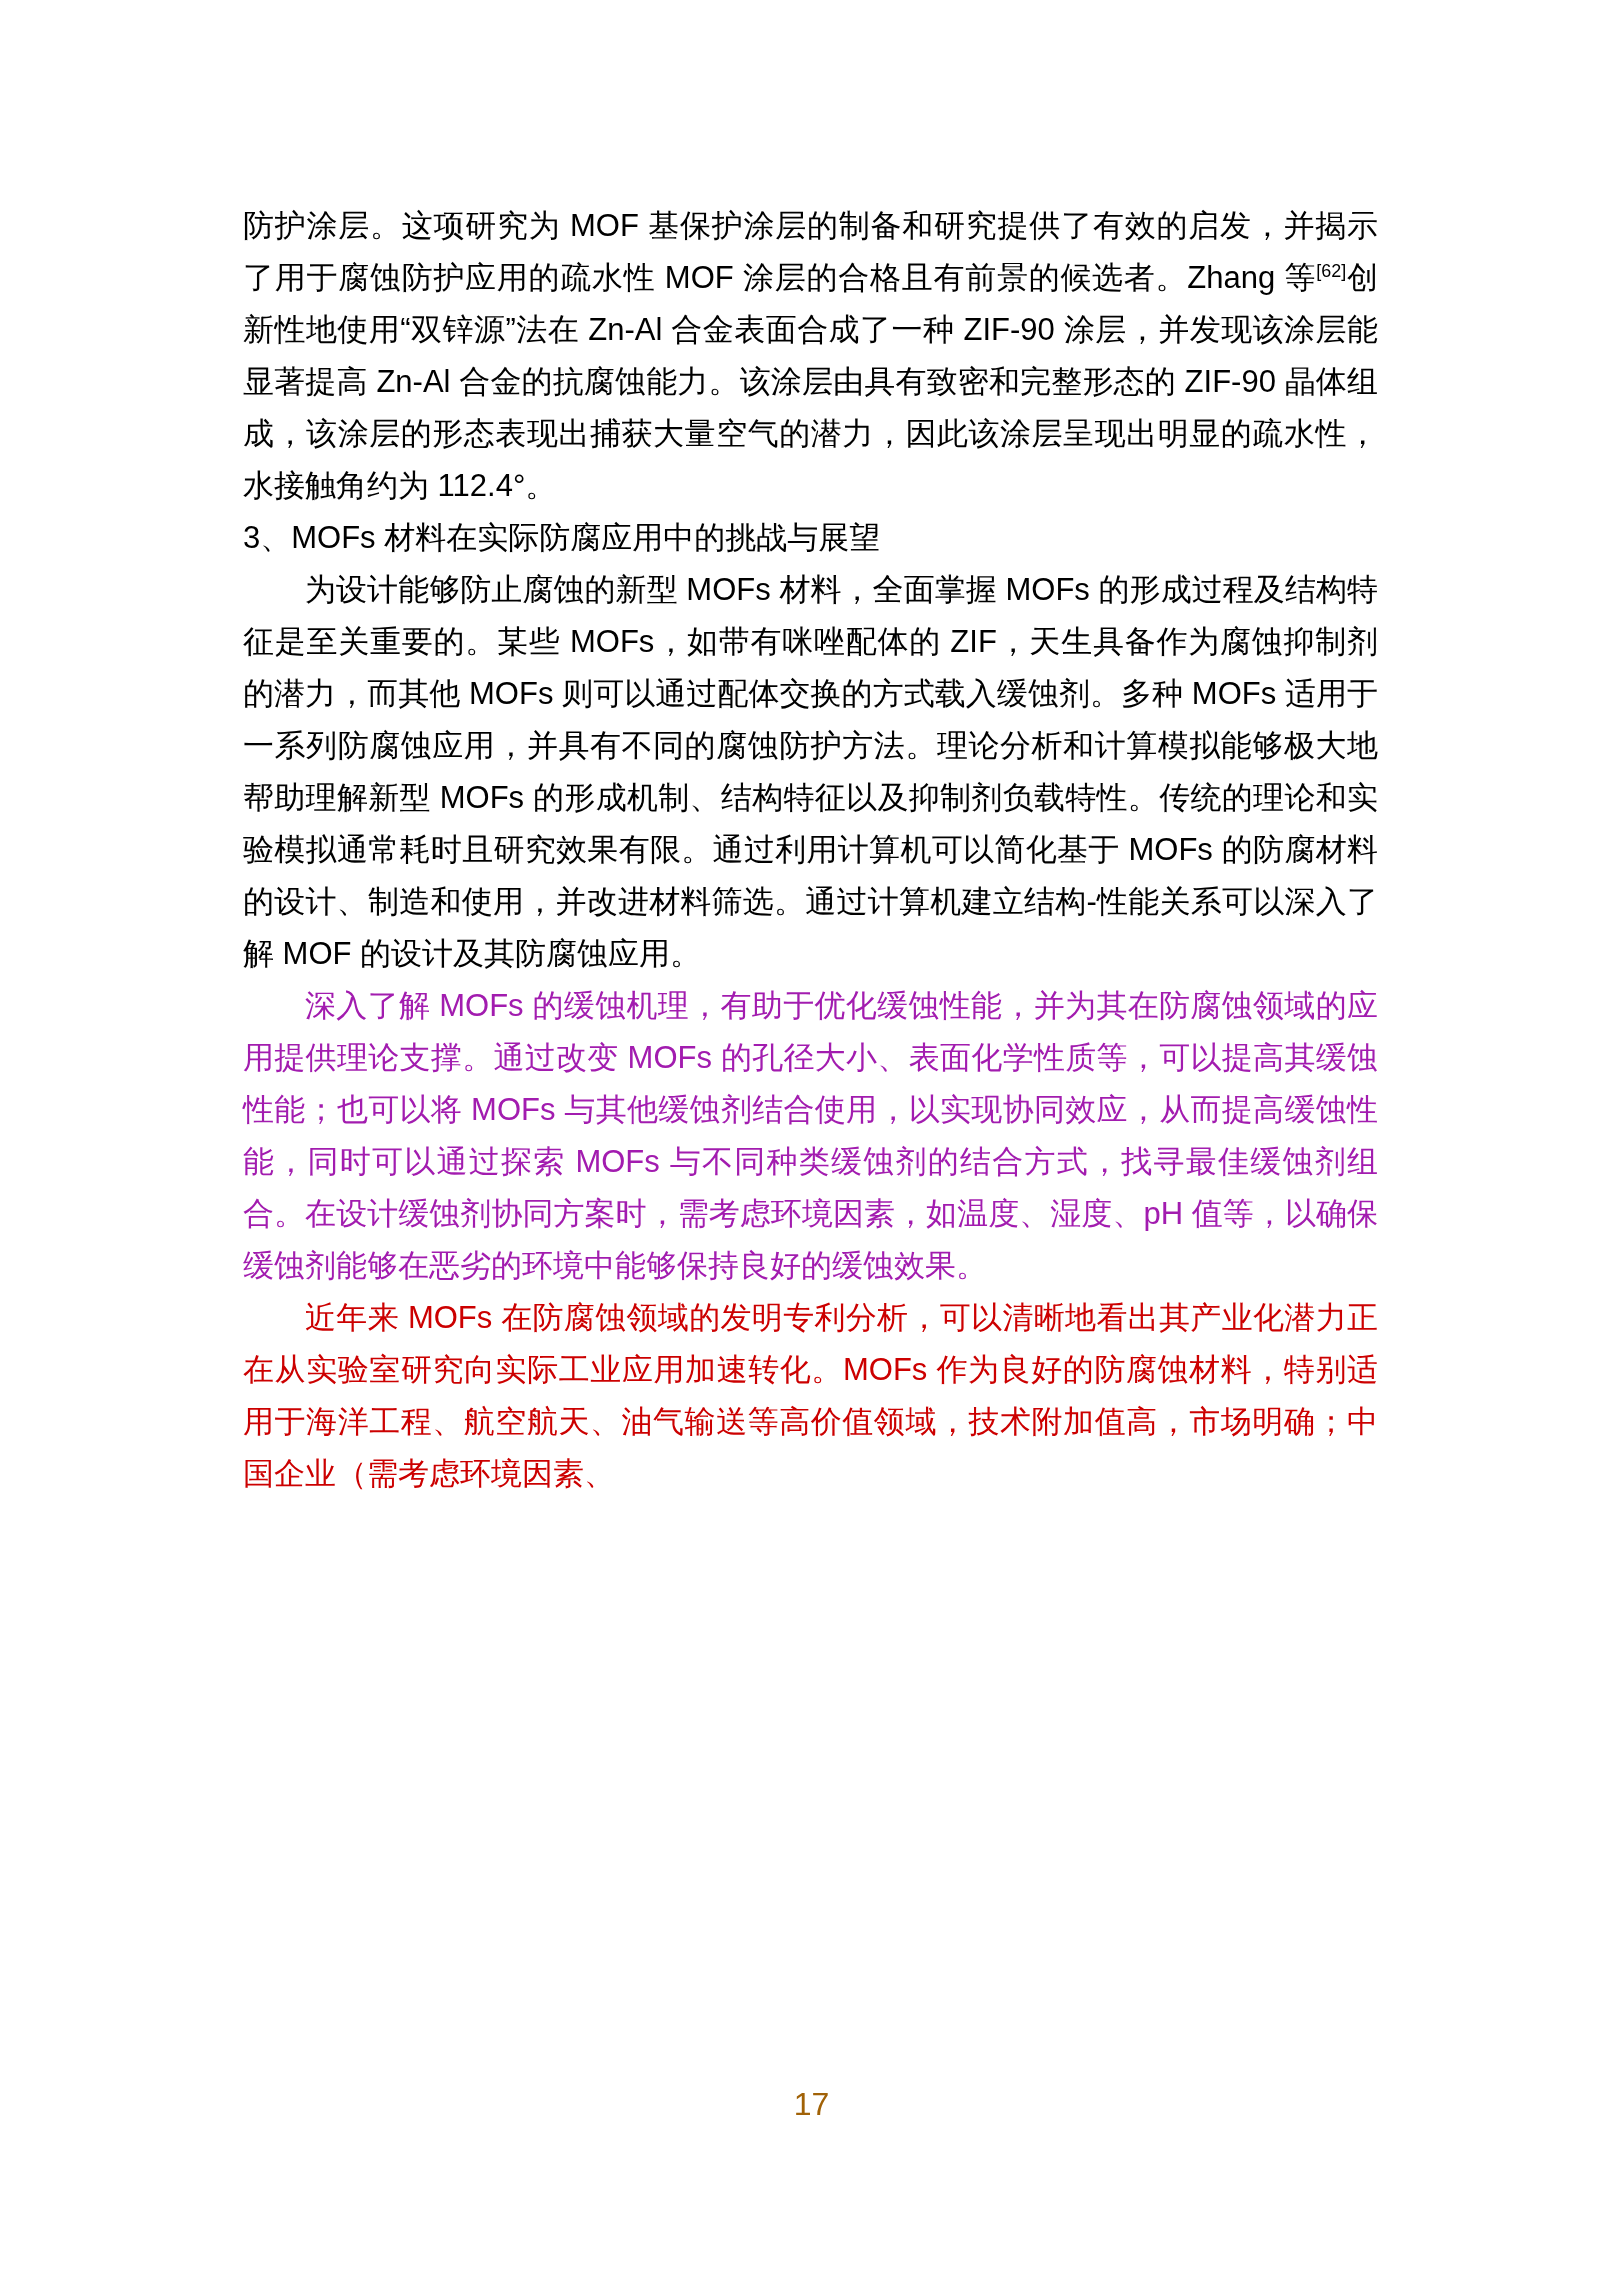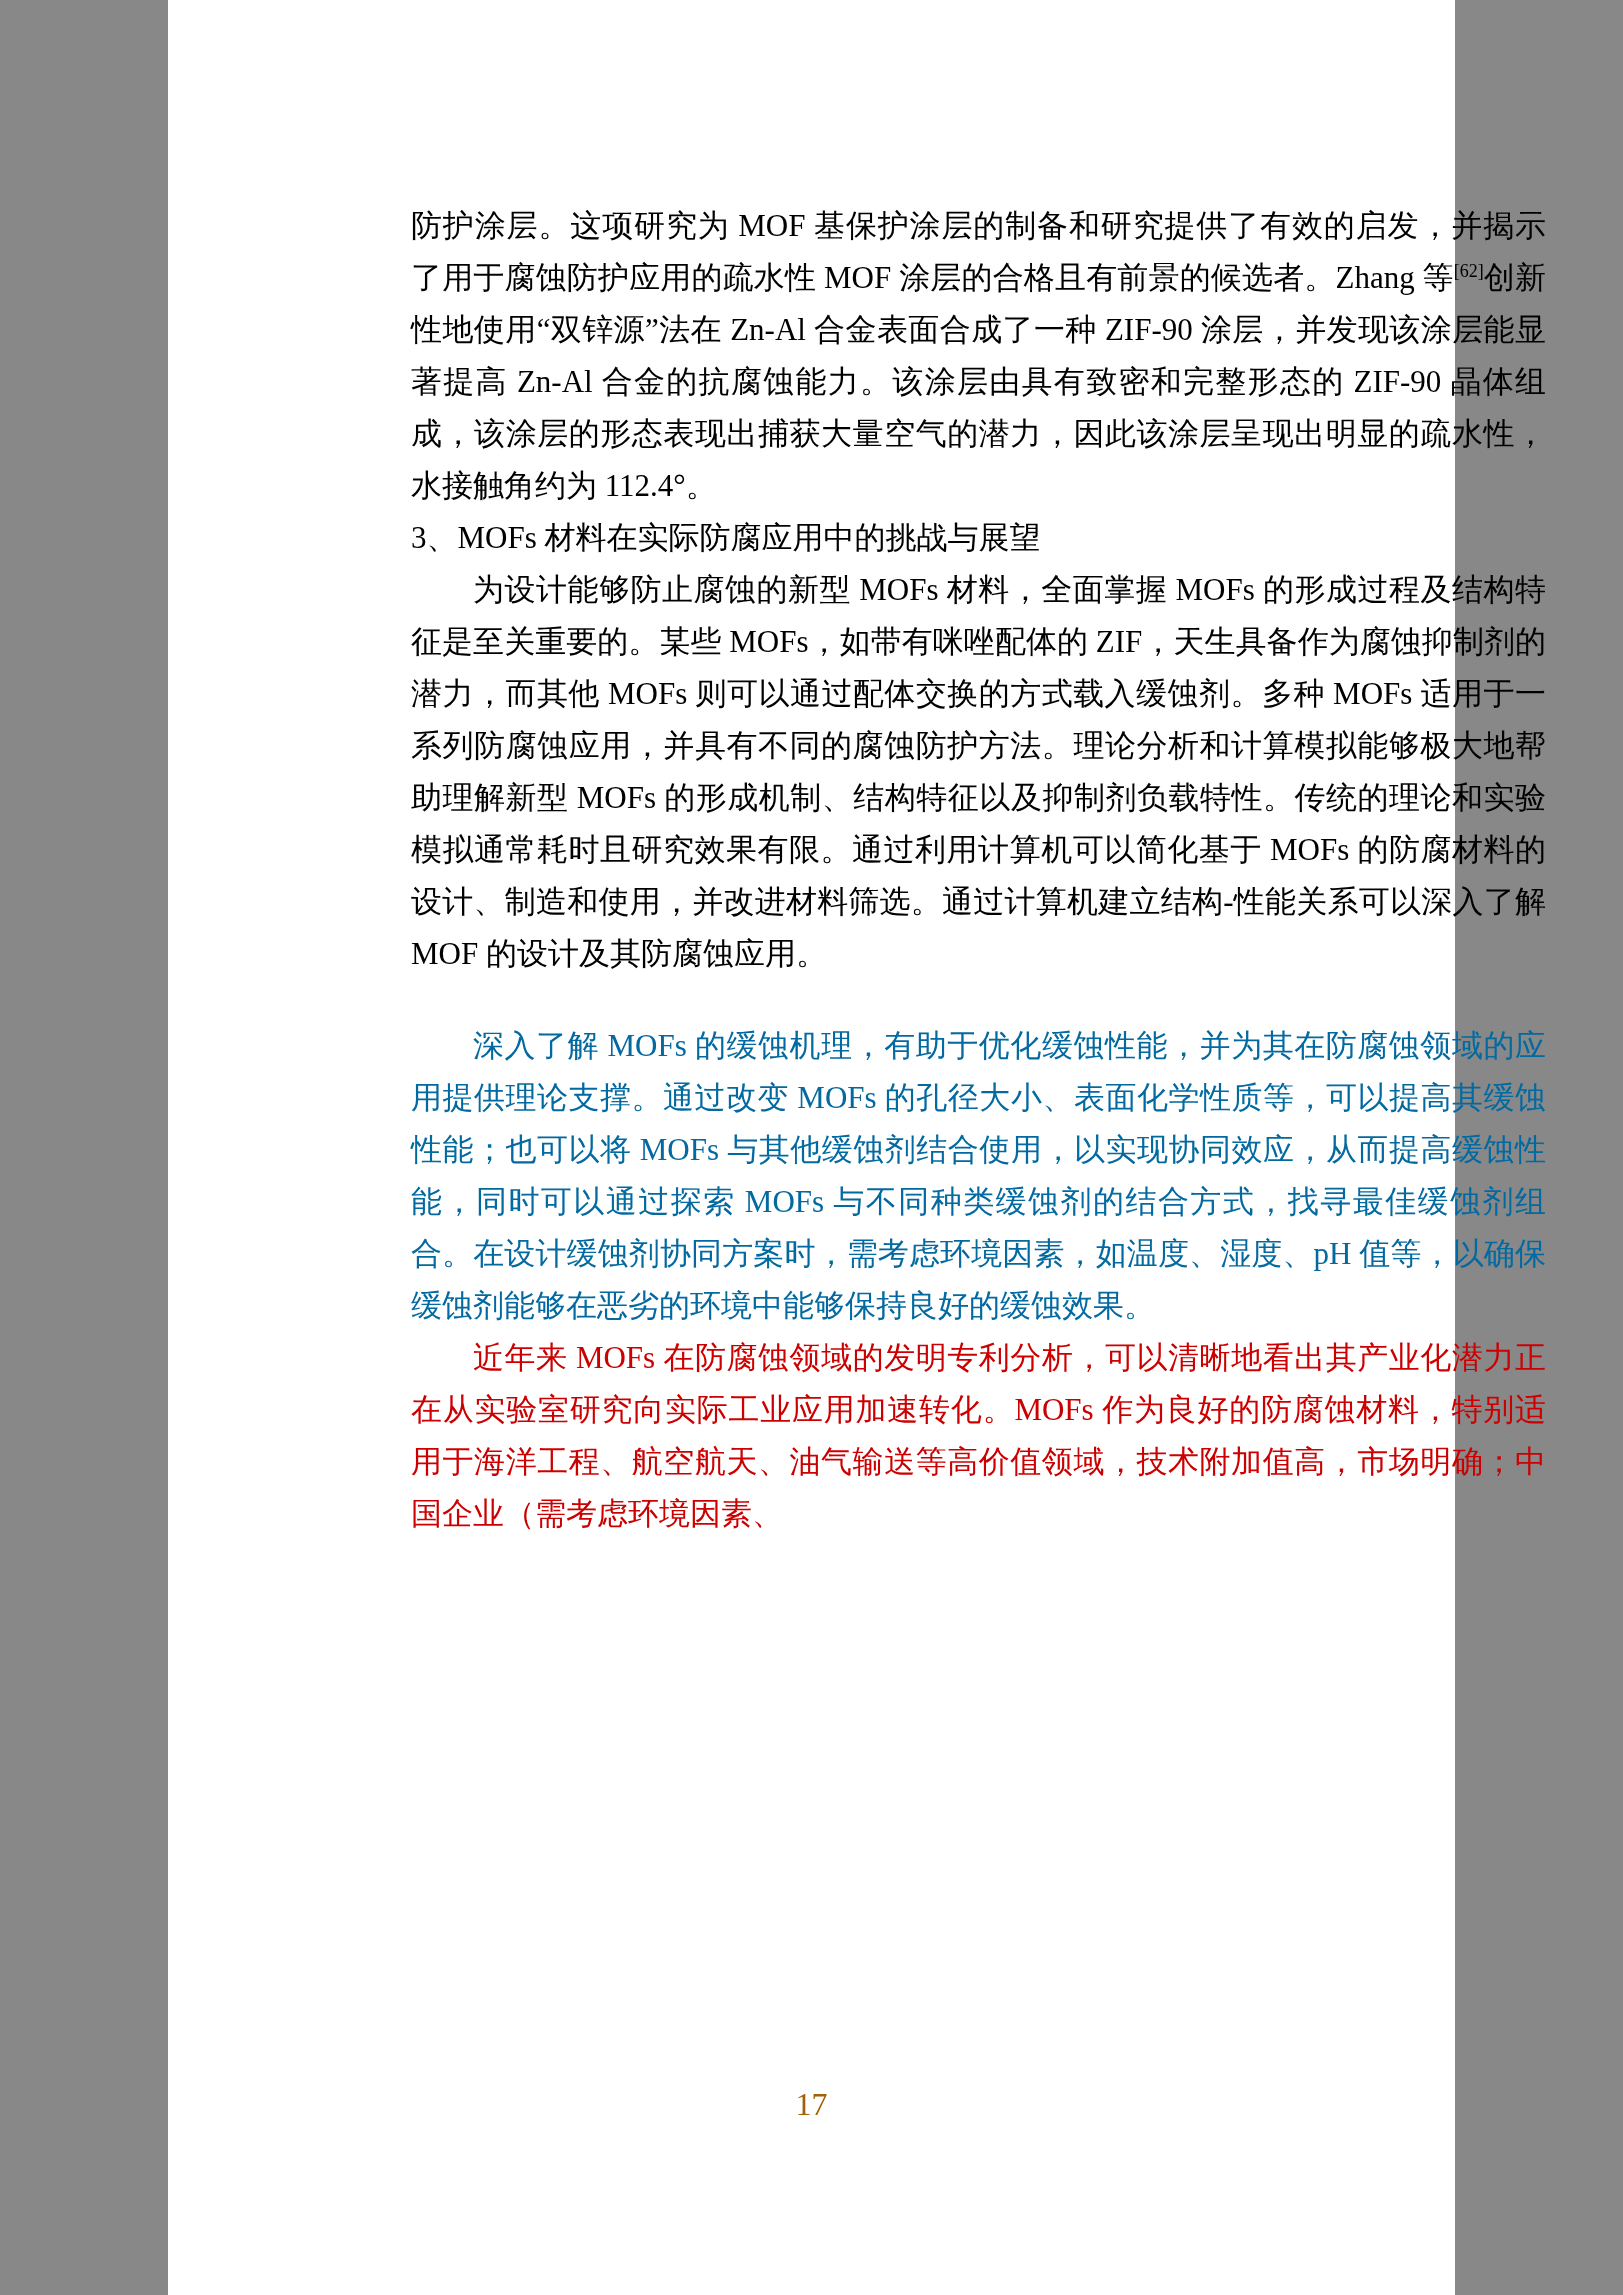--- a/index.html
+++ b/index.html
@@ -1,22 +1,22 @@
 <!DOCTYPE html>
 <html style="font-size:10.5px"><head>
 <meta charset="utf-8">
 <style>
   html, body { margin: 0; padding: 0; background: #888; }
   .page {
     position: relative;
-    width: 1287px;
+    width: 1623px;
     height: 2295px;
     margin: 0 auto;
     background: #ffffff;
-    font-family: Liberation Serif, serif;
+    font-family: Liberation Sans, sans-serif;
   }
   .content {
     position: absolute;
     top: 200px;
     left: 243px;
     width: 1135px;
     font-size: 31px;
     line-height: 52px;
     color: #000000;
     text-align: justify;
@@ -43,20 +43,20 @@
   }
 </style>
 </head>
 <body>
 
 <div class="page">
   <div class="content" style="color: rgb(0, 0, 0);">
       <p class="para"><span>防护涂层。这项研究为 MOF 基保护涂层的制备和研究提供了有效的启发，并揭示了用于腐蚀防护应用的疏水性 MOF 涂层的合格且有前景的候选者。Zhang 等</span><span class="sup">[62]</span><span>创新性地使用“双锌源”法在 Zn-Al 合金表面合成了一种 ZIF-90 涂层，并发现该涂层能显著提高 Zn-Al 合金的抗腐蚀能力。该涂层由具有致密和完整形态的 ZIF-90 晶体组成，该涂层的形态表现出捕获大量空气的潜力，因此该涂层呈现出明显的疏水性，水接触角约为 112.4°。</span></p>
       <p class="para heading"><span>3、MOFs 材料在实际防腐应用中的挑战与展望</span></p>
       <p class="para indent"><span>为设计能够防止腐蚀的新型 MOFs 材料，全面掌握 MOFs 的形成过程及结构特征是至关重要的。某些 MOFs，如带有咪唑配体的 ZIF，天生具备作为腐蚀抑制剂的潜力，而其他 MOFs 则可以通过配体交换的方式载入缓蚀剂。多种 MOFs 适用于一系列防腐蚀应用，并具有不同的腐蚀防护方法。理论分析和计算模拟能够极大地帮助理解新型 MOFs 的形成机制、结构特征以及抑制剂负载特性。传统的理论和实验模拟通常耗时且研究效果有限。通过利用计算机可以简化基于 MOFs 的防腐材料的设计、制造和使用，并改进材料筛选。通过计算机建立结构-性能关系可以深入了解 MOF 的设计及其防腐蚀应用。</span></p>
-      <p class="para indent" style="color: #0369a1; margin-top: 40px;"><span>深入了解 MOFs 的缓蚀机理，有助于优化缓蚀性能，并为其在防腐蚀领域的应用提供理论支撑。通过改变 MOFs 的孔径大小、表面化学性质等，可以提高其缓蚀性能；也可以将 MOFs 与其他缓蚀剂结合使用，以实现协同效应，从而提高缓蚀性能，同时可以通过探索 MOFs 与不同种类缓蚀剂的结合方式，找寻最佳缓蚀剂组合。在设计缓蚀剂协同方案时，需考虑环境因素，如温度、湿度、pH 值等，以确保缓蚀剂能够在恶劣的环境中能够保持良好的缓蚀效果。</span></p>
+      <p class="para indent" style="color: #a21caf;"><span>深入了解 MOFs 的缓蚀机理，有助于优化缓蚀性能，并为其在防腐蚀领域的应用提供理论支撑。通过改变 MOFs 的孔径大小、表面化学性质等，可以提高其缓蚀性能；也可以将 MOFs 与其他缓蚀剂结合使用，以实现协同效应，从而提高缓蚀性能，同时可以通过探索 MOFs 与不同种类缓蚀剂的结合方式，找寻最佳缓蚀剂组合。在设计缓蚀剂协同方案时，需考虑环境因素，如温度、湿度、pH 值等，以确保缓蚀剂能够在恶劣的环境中能够保持良好的缓蚀效果。</span></p>
       <p class="para indent" style="color: rgb(204, 0, 0);"><span>近年来 MOFs 在防腐蚀领域的发明专利分析，可以清晰地看出其产业化潜力正在从实验室研究向实际工业应用加速转化。MOFs 作为良好的防腐蚀材料，特别适用于海洋工程、航空航天、油气输送等高价值领域，技术附加值高，市场明确；中国企业（需考虑环境因素、</span></p>
     </div>
   <div class="footer">
     <span>17</span>
   </div>
 </div>
 
 
 </body></html>

